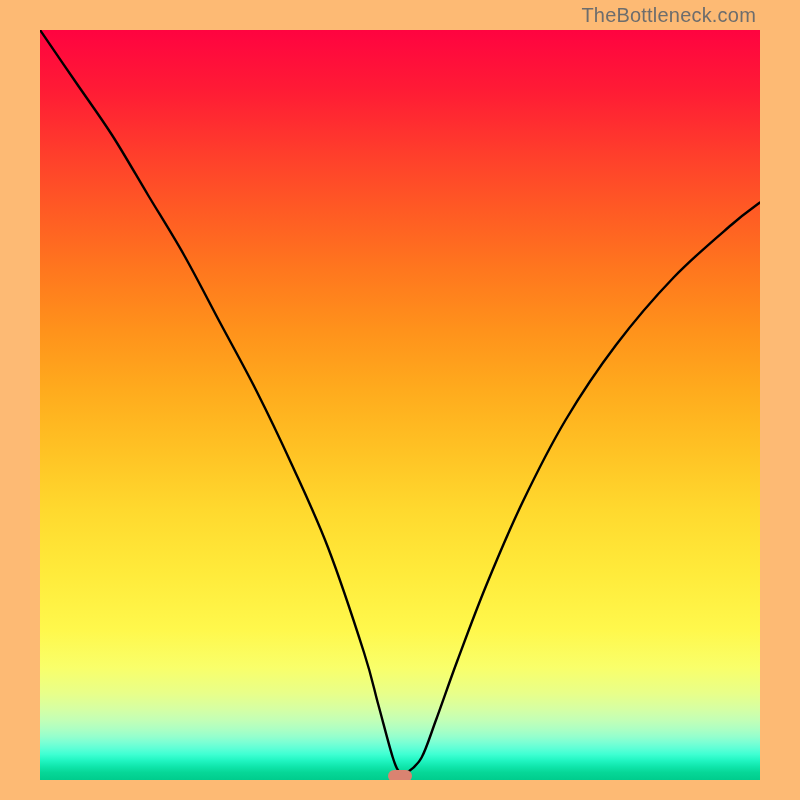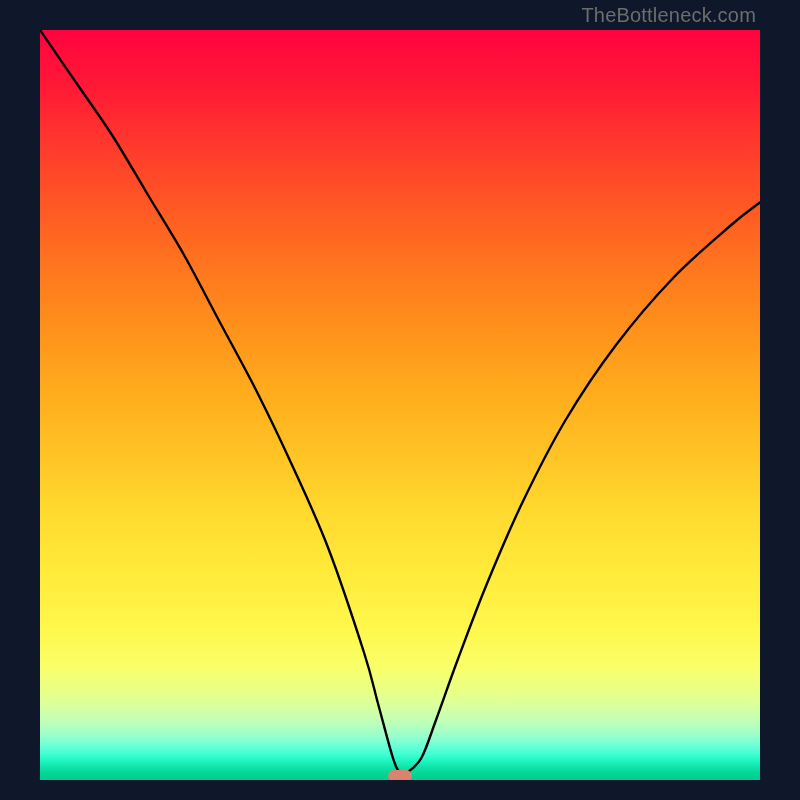--- a/index.html
+++ b/index.html
@@ -8,21 +8,21 @@
     width: 800px;
     height: 800px;
     overflow: hidden;
     background: #000;
     font-family: Arial, Helvetica, sans-serif;
   }
   .frame {
     position: relative;
     width: 800px;
     height: 800px;
-    background: #0f172a;
+    background: #fdba74;
   }
   
   .plot {
     position: absolute;
     left: 40px;
     top: 30px;
     width: 720px;
     height: 750px;
     overflow: hidden;
   }

